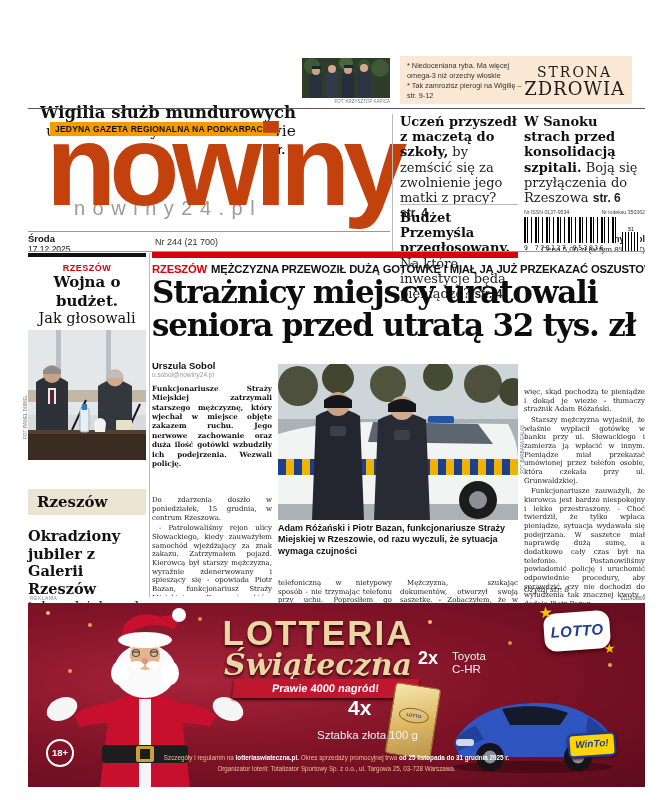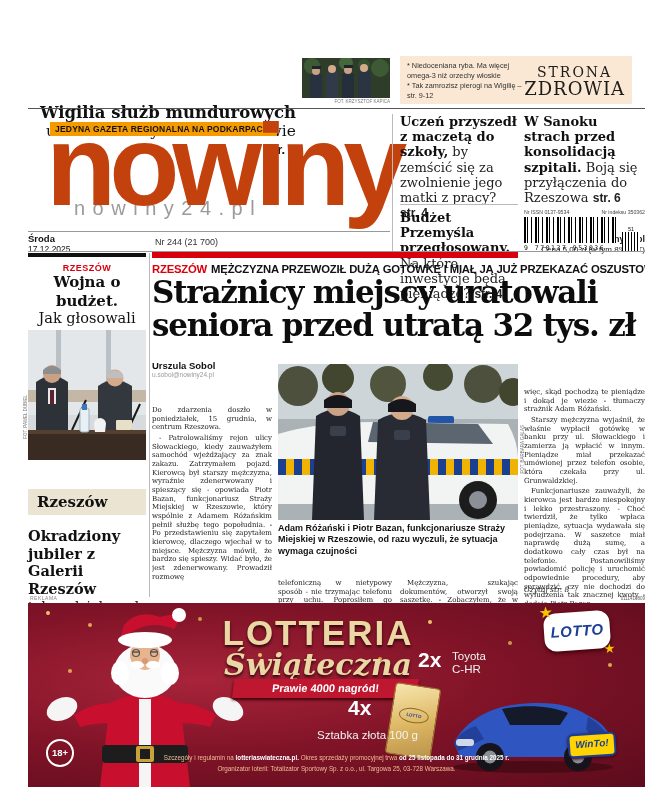--- a/index.html
+++ b/index.html
@@ -103,21 +103,21 @@
      box-shadow:42px 12px 0 #d9a94f,92px 32px 0 1px #f0d083,152px 6px 0 #c89a45,212px 42px 0 #e9c36a,
      262px 16px 0 1px #f0d083,332px 46px 0 #d9a94f,382px 9px 0 #e9c36a,462px 30px 0 #c89a45,
      522px 13px 0 1px #f0d083,562px 52px 0 #d9a94f,122px 62px 0 #e9c36a,302px 72px 0 #c89a45,22px 58px 0 #d9a94f;}
   #ad-santa{position:absolute;left:12px;top:4px;}
   #ad-title{position:absolute;left:170px;top:10px;width:240px;text-align:center;color:#ead7a4;}
   #ad-title .t1{font-size:35px;font-weight:bold;letter-spacing:2px;text-shadow:0 2px 3px #30060e;}
   #ad-title .t2{font-family:"DejaVu Serif",serif;font-style:italic;font-weight:bold;font-size:30px;margin-top:-6px;text-shadow:0 2px 3px #30060e;}
   #ad-ribbon{position:absolute;left:205px;top:76px;width:185px;height:19px;background:#c01730;
      box-shadow:0 2px 3px #40000a;transform:skewX(-6deg);
      color:#fff;font-weight:bold;font-size:11px;text-align:center;line-height:19px;}
-  #ad-2x{position:absolute;left:390px;top:45px;color:#fff;font-weight:bold;font-size:21px;}
+  #ad-2x{position:absolute;left:390px;top:45px;color:#fff;font-weight:bold;font-size:18px;}
   #ad-toyota{position:absolute;left:424px;top:47px;color:#f2f2f2;font-size:11.5px;line-height:1.1;}
   #ad-car{position:absolute;left:420px;top:78px;}
   #ad-lotto{position:absolute;left:516px;top:9px;width:66px;height:38px;background:#fff;border-radius:12px;
      transform:rotate(-4deg);box-shadow:0 2px 4px #40000a;text-align:center;line-height:38px;}
   #ad-lotto .txt{color:#1b3f94;font-weight:bold;font-style:italic;font-size:15px;letter-spacing:.5px;}
   #ad-lotto .s1{position:absolute;left:-4px;top:-9px;color:#f6c400;font-size:16px;line-height:1;}
   #ad-lotto .s2{position:absolute;right:-4px;bottom:-7px;color:#f6c400;font-size:13px;line-height:1;}
   #ad-goldbar{position:absolute;left:362px;top:82px;width:44px;height:70px;transform:rotate(9deg);
      background:linear-gradient(160deg,#f7e7b0,#ddb662 55%,#b8924a);border:1px solid #a07c36;border-radius:4px;}
   #ad-goldbar .oval{position:absolute;left:7px;top:22px;width:28px;height:13px;border:1px solid #8a6a2a;border-radius:50%;
@@ -265,20 +265,21 @@
 </div>
 
 <div id="a-kicker" class="abs">
   <span class="loc">RZESZÓW</span><span>MĘŻCZYZNA PRZEWOZIŁ DUŻĄ GOTÓWKĘ I MIAŁ JĄ JUŻ PRZEKAZAĆ OSZUSTOWI</span>
 </div>
 <h1 id="a-headline" class="abs" style="margin:0;">Strażnicy miejscy uratowali seniora przed utratą 32 tys. zł</h1>
 
 <div id="a-col1" class="abs">
   <div id="a-byline">Urszula Sobol</div>
   <div id="a-email">u.sobol@nowiny24.pl</div>
+  <div id="a-lead" class="jt">Funkcjonariusze Straży Miejskiej zatrzymali starszego mężczyznę, który wjechał w miejsce objęte zakazem ruchu. Jego nerwowe zachowanie oraz duża ilość gotówki wzbudziły ich podejrzenia. Wezwali policję.</div>
   <div class="bodytxt jt">
     <p>Do zdarzenia doszło w poniedziałek, 15 grudnia, w centrum Rzeszowa.</p>
     <p class="ind">- Patrolowaliśmy rejon ulicy Słowackiego, kiedy zauważyłem samochód wjeżdżający za znak zakazu. Zatrzymałem pojazd. Kierowcą był starszy mężczyzna, wyraźnie zdenerwowany i spieszący się - opowiada Piotr Bazan, funkcjonariusz Straży Miejskiej w Rzeszowie, który wspólnie z Adamem Różańskim pełnił służbę tego popołudnia. - Po przedstawieniu się zapytałem kierowcę, dlaczego wjechał w to miejsce. Mężczyzna mówił, że bardzo się spieszy. Widać było, że jest zdenerwowany. Prowadził rozmowę</p>
   </div>
 </div>
 
 <div id="a-photo" class="abs">
   <svg width="240" height="156" viewBox="0 0 240 156">
     <rect width="240" height="156" fill="#c3ccd0"></rect>
     <rect y="0" width="240" height="60" fill="#cdd5d8"></rect>

